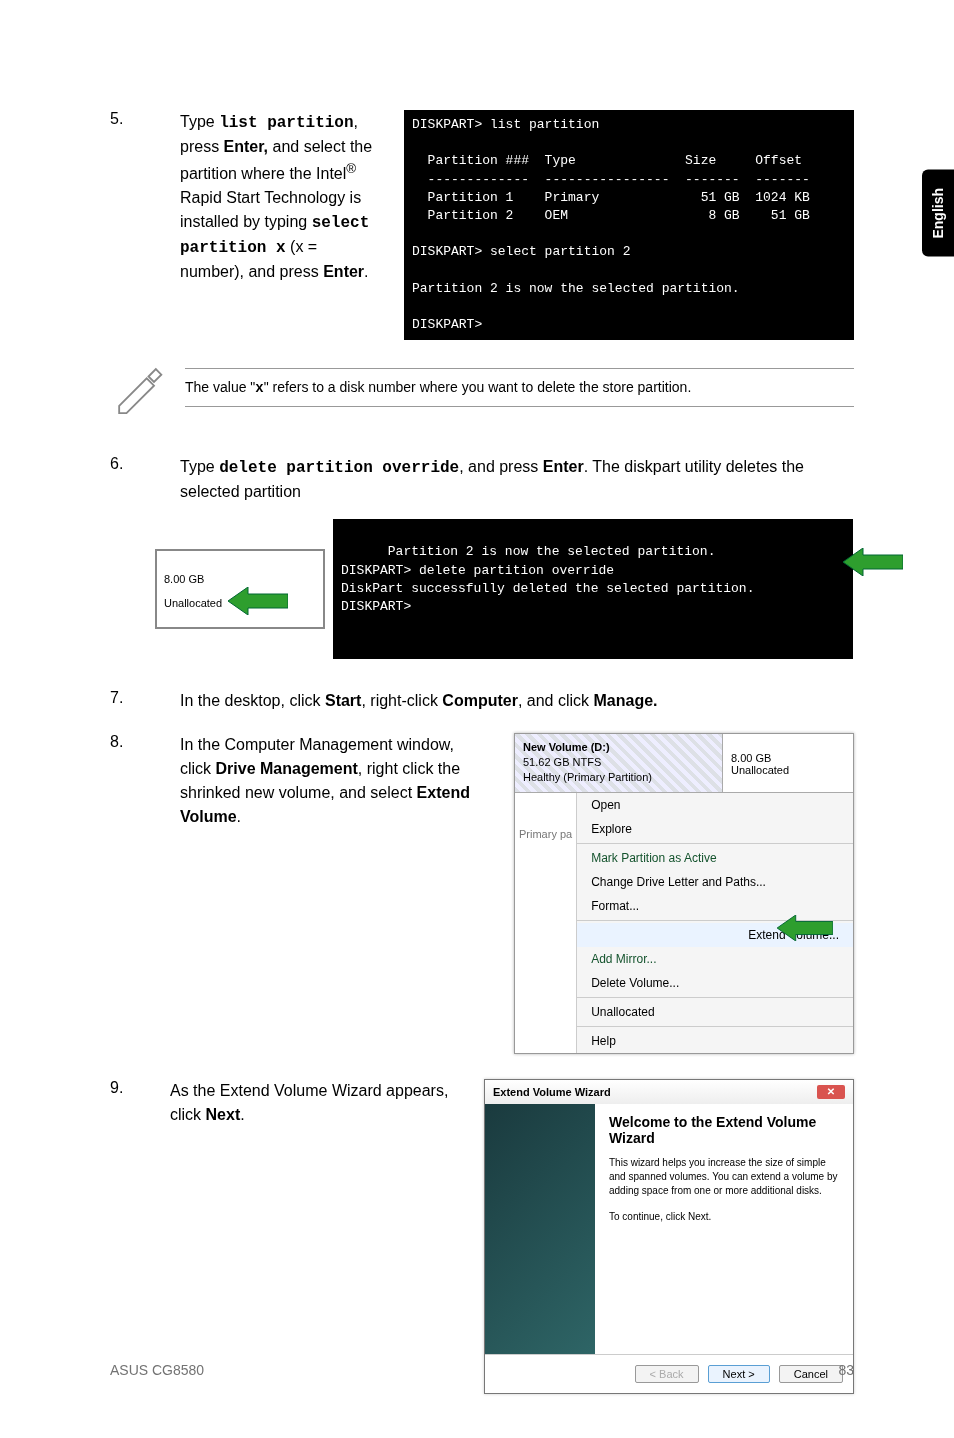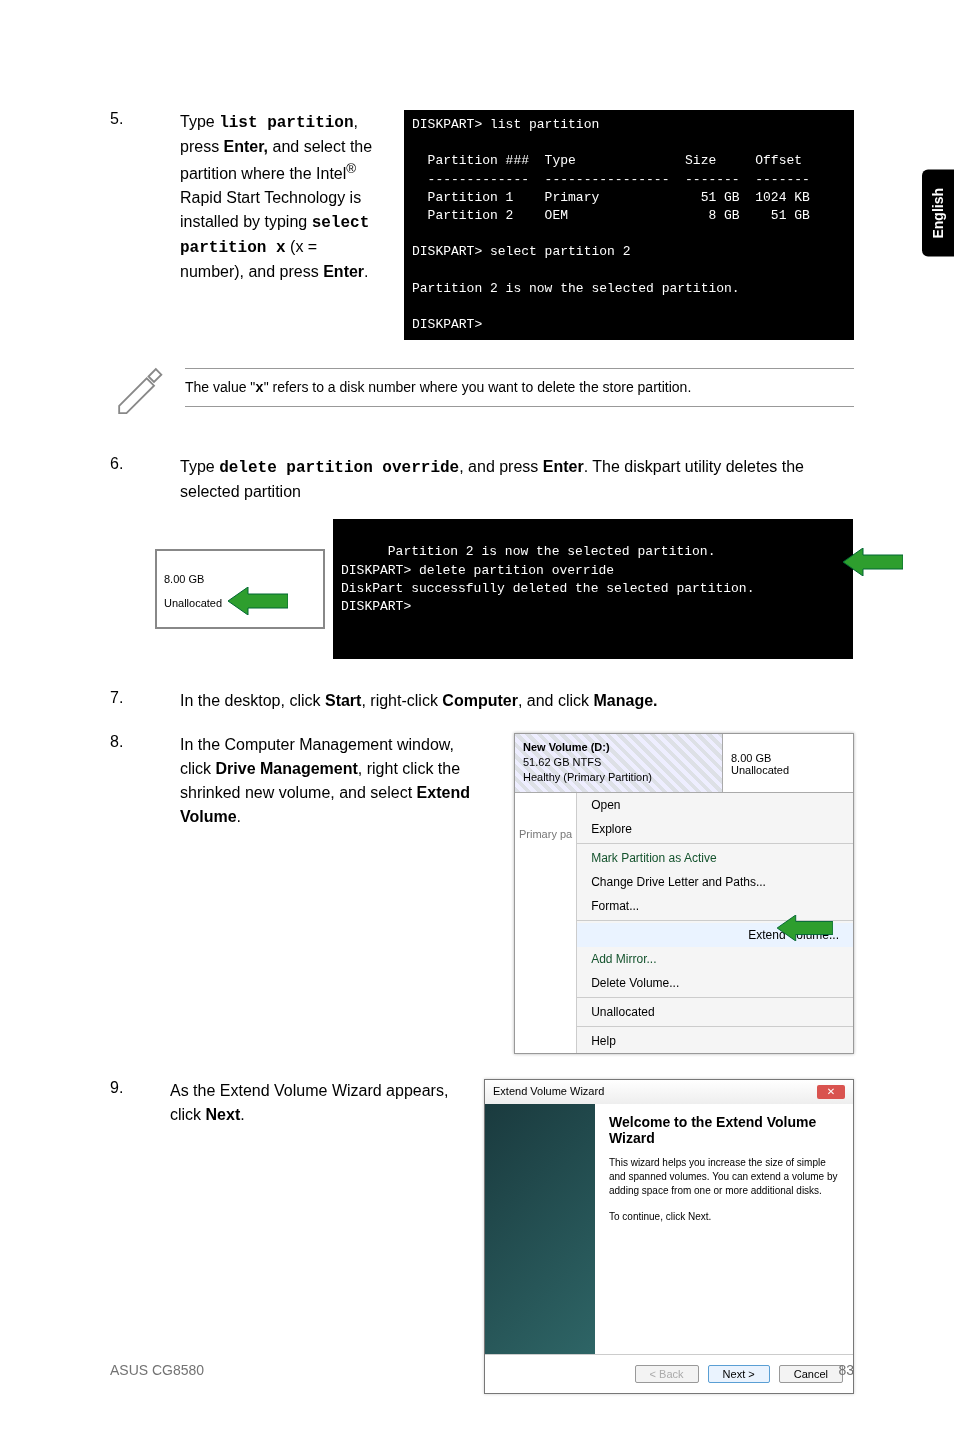--- a/index.html
+++ b/index.html
@@ -31,21 +31,21 @@
     .ctx-strip { display: flex; }
     .ctx-strip-label { font-size: 11px; color: #777; writing-mode: horizontal-tb; padding: 35px 4px 5px 4px; }
     .ctx-menu { flex: 1; background: #f5f5f5; border-left: 1px solid #ccc; }
     .ctx-item { padding: 5px 14px; font-size: 12px; border-bottom: 0; }
     .ctx-item.disabled { color: #14532d; }
     .ctx-sep { border-top: 1px solid #ccc; margin: 2px 0; }
     .ctx-highlight { background: #eaf3ff; position: relative; text-align: right; }
     .arrow-overlay-2 { position: absolute; right: 20px; top: -8px; }
     .step9-layout { display: flex; gap: 20px; align-items: flex-start; margin-top: 25px; }
     .wizard { width: 370px; border: 1px solid #777; box-shadow: 0 0 3px rgba(0,0,0,.2); font-size: 11px; background: #fff; }
-    .wizard-title { background: linear-gradient(#fff,#eee); padding: 5px 8px; font-size: 11px; display: flex; align-items: flex-start; }
+    .wizard-title { background: linear-gradient(#fff,#eee); padding: 5px 8px; font-size: 11px; display: flex; align-items: center; font-weight: bold; }
     .wizard-title-text { flex: 1; }
     .wizard-close { width: 28px; height: 14px; background: #d9534f; border-radius: 2px; display: flex; align-items: center; justify-content: center; color: #fff; font-size: 10px; }
     .wizard-body { display: flex; }
     .wizard-side { width: 110px; height: 250px; background: linear-gradient(135deg, #1a3a3e, #2e6566); }
     .wizard-content { flex: 1; padding: 10px 14px; }
     .wizard-heading { font-size: 14px; font-weight: bold; margin-bottom: 10px; }
     .wizard-p { font-size: 10px; line-height: 1.4; margin-bottom: 12px; }
     .wizard-buttons { padding: 10px; text-align: right; border-top: 1px solid #ccc; }
     .wizard-btn { display: inline-block; border: 1px solid #999; background: #f3f3f3; padding: 2px 14px; font-size: 11px; margin-left: 6px; border-radius: 2px; }
     .wizard-btn.disabled { color: #aaa; }

